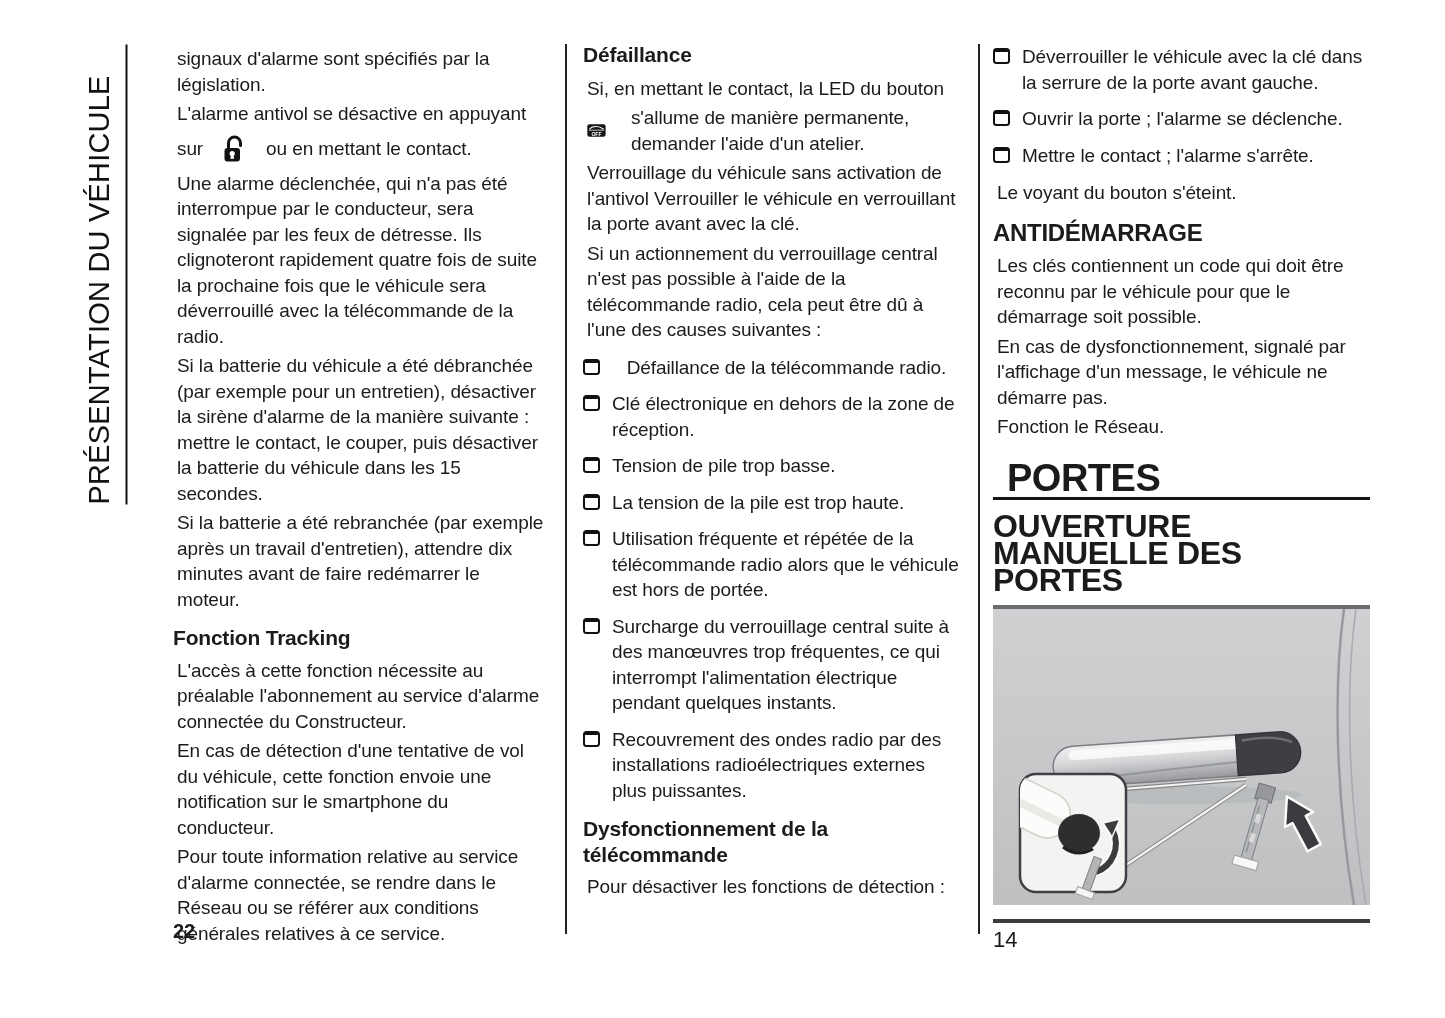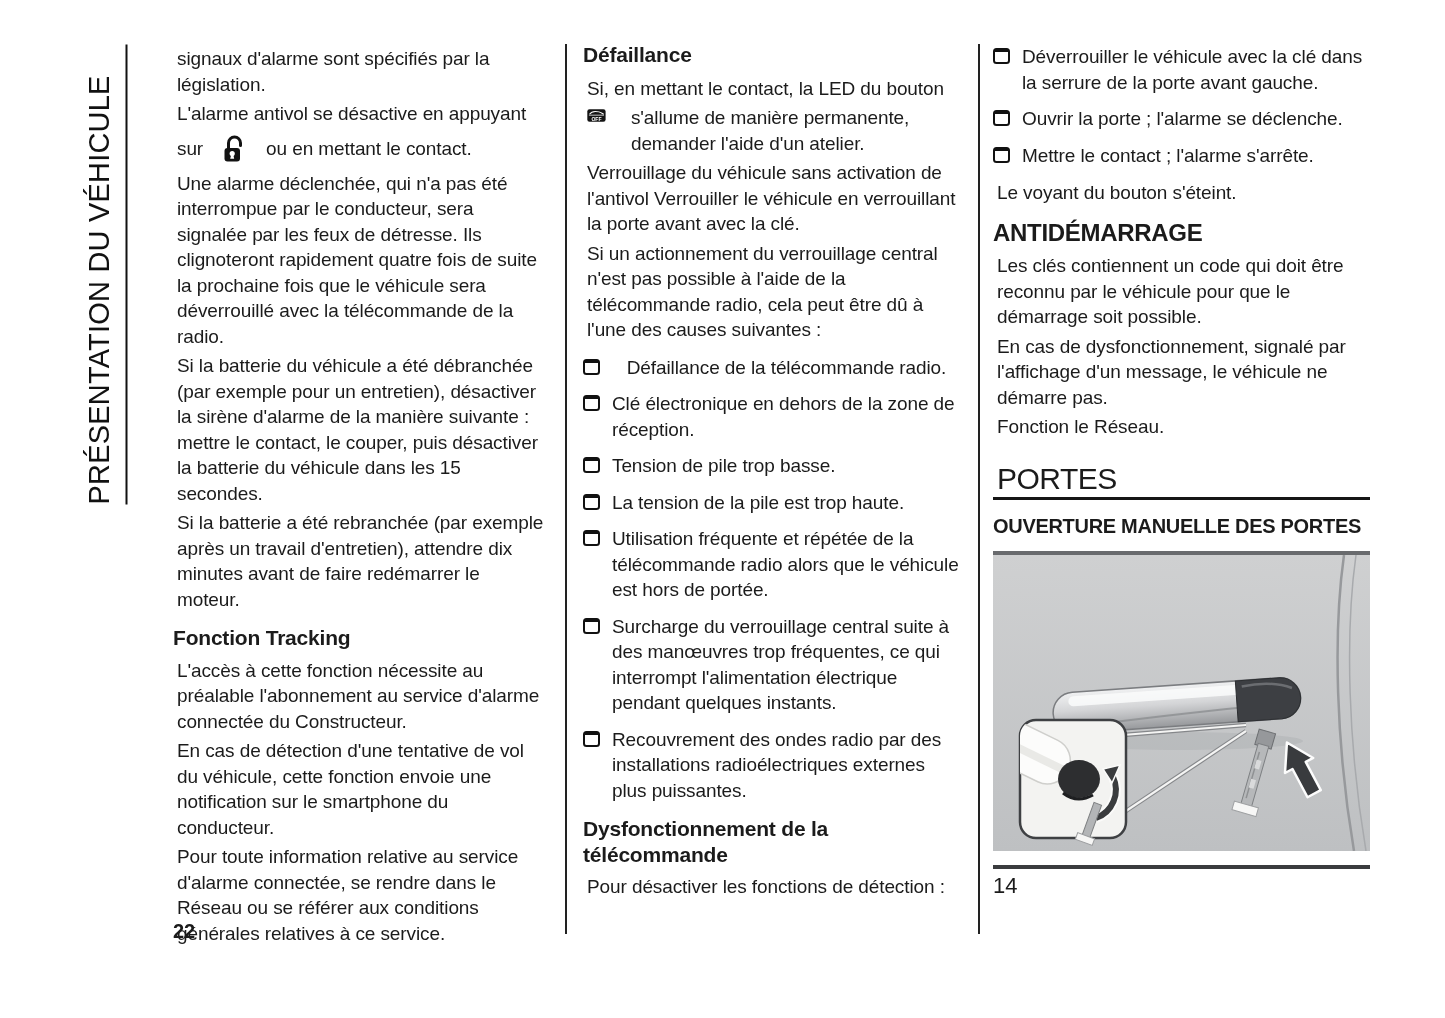--- a/index.html
+++ b/index.html
@@ -20,27 +20,27 @@
   #col1{left:173px;width:376px;}
   #col2{left:583px;width:378px;}
   #col3{left:993px;width:377px;}
   .vsep{position:absolute;top:44px;width:1.5px;height:890px;background:#222;}
   #sep1{left:565px;}
   #sep2{left:978px;}
   p{margin:4px;}
   .line{white-space:nowrap;}
   .icon-line{display:flex;align-items:center;gap:19px;height:36px;}
   .icon-line svg{flex:0 0 auto;}
-  .badge-line{display:flex;gap:25px;}
+  .badge-line{display:flex;align-items:center;gap:25px;}
   .h-inline{font-weight:bold;font-size:21px;margin:13px 0 7px;letter-spacing:-0.2px;}
   .h-inline.first{margin-top:0;margin-bottom:8px;}
   .h-caps{font-weight:800;font-size:24px;margin:14px 0 8px;letter-spacing:-0.3px;}
-  .h-chapter{font-weight:400;font-size:30px;letter-spacing:-0.5px;margin:26px 4px 0;}
+  .h-chapter{font-weight:700;font-size:38px;letter-spacing:-0.5px;margin:26px 14px 0;}
   .chapter-rule{height:3px;background:#151515;margin:6px 0 0;}
-  .h-sub{font-weight:800;font-size:20px;line-height:27px;letter-spacing:-0.3px;margin:13px 0 0;}
+  .h-sub{font-weight:800;font-size:32px;line-height:27px;letter-spacing:-0.3px;margin:13px 0 0;}
   .bullet{position:relative;padding-left:29px;margin-top:11px;}
   .bullet.first{margin-top:12px;text-align:center;}
   .bullet .sq{
     position:absolute;left:0;top:4px;width:13px;height:10px;
     border:2px solid #111;border-top-width:4.5px;border-radius:3.5px;
   }
   .figure{margin-top:11px;border-top:4px solid #696b6e;border-bottom:4px solid #3a3c3e;font-size:0;}
   .fig-num{font-size:22px;margin-top:4px;letter-spacing:0;}
   .page-num{position:absolute;left:173px;top:920px;font-size:20px;font-weight:700;}
   svg text{font-family:"Liberation Sans",sans-serif;}

